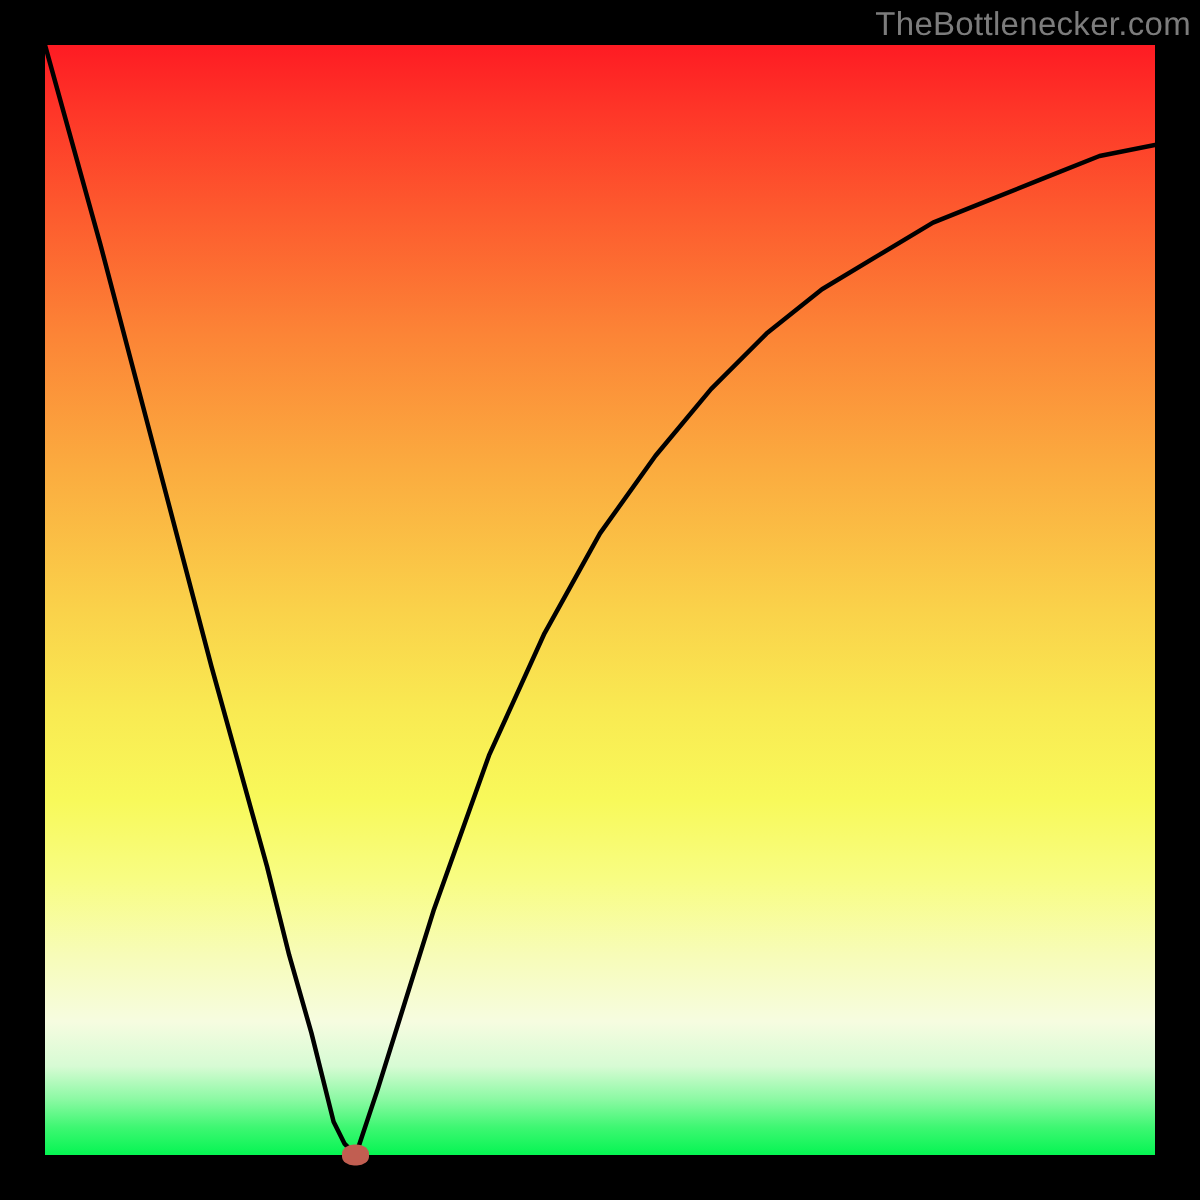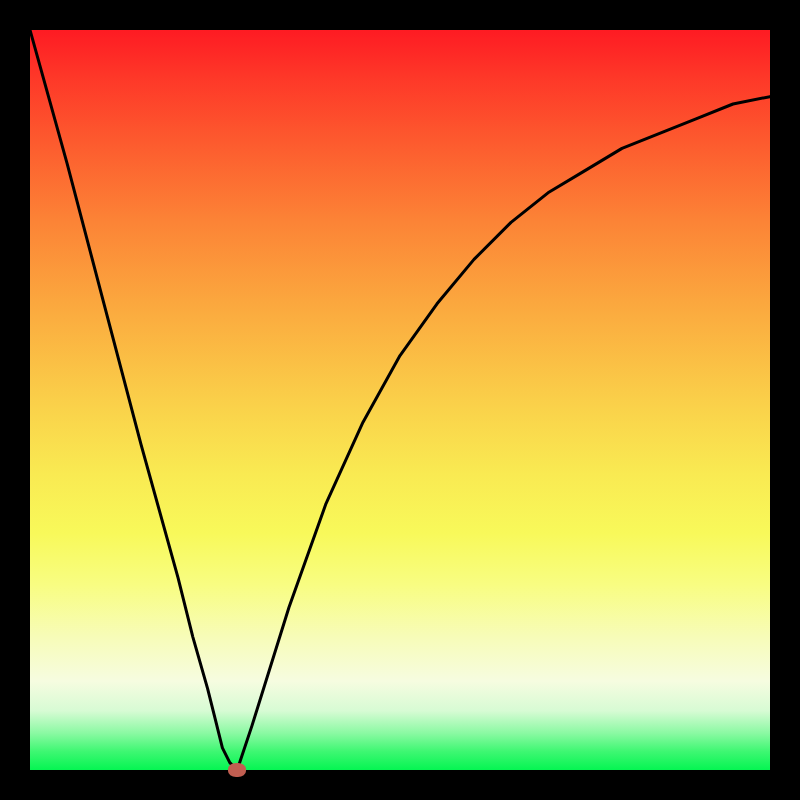--- a/index.html
+++ b/index.html
@@ -65,20 +65,21 @@
     font-size: 22px;
     font-weight: 400;
     letter-spacing: 0.2px;
     user-select: none;
   }
 </style>
 </head>
 <body>
 
 <div class="frame">
+  <div class="watermark">TheBottlenecker.com</div>
 
   <div class="plot-area">
     <svg class="curve-svg" viewBox="0 0 740 740" preserveAspectRatio="none">
       <path id="curve-path" fill="none" stroke="#000" stroke-width="3" stroke-linejoin="round" stroke-linecap="round" d="M0.0 0.0 L37.0 133.2 L74.0 273.8 L111.0 414.4 L148.0 547.6 L162.8 606.8 L177.6 658.6 L185.0 688.2 L192.4 717.8 L199.8 732.6 L207.2 740.0 L222.0 695.6 L259.0 577.2 L296.0 473.6 L333.0 392.2 L370.0 325.6 L407.0 273.8 L444.0 229.4 L481.0 192.4 L518.0 162.8 L555.0 140.6 L592.0 118.4 L629.0 103.6 L666.0 88.8 L703.0 74.0 L740.0 66.6"></path>
     </svg>
     <div id="marker" class="marker" style="left: 207.2px; top: 740px;"></div>
   </div>
 </div>
 
 </body></html>

